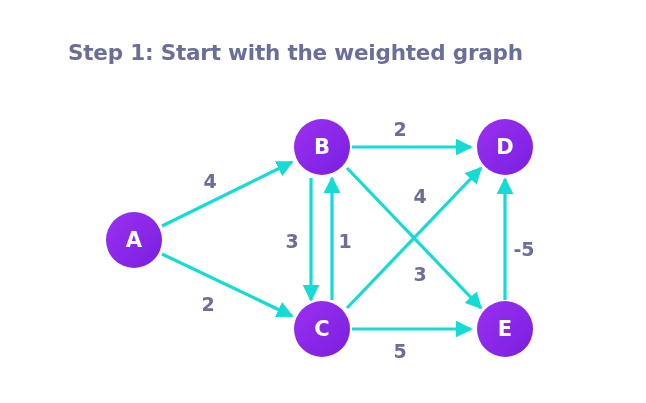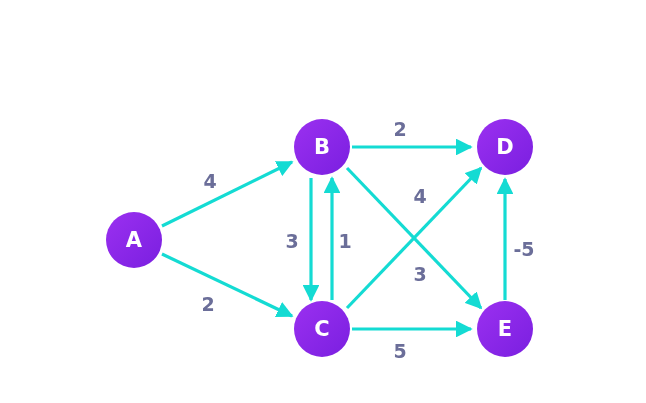--- a/index.html
+++ b/index.html
@@ -43,20 +43,21 @@
     font-size: 19px;
     font-weight: 700;
     fill: #6B6E99;
   }
 </style>
 </head>
 <body>
 
 <div id="page">
 
+  <div id="title">Step 1: Start with the weighted graph</div>
 
   <svg id="graph-canvas" viewBox="0 0 646 403" xmlns="http://www.w3.org/2000/svg">
     <defs>
       <linearGradient id="nodeGrad" x1="0%" y1="0%" x2="100%" y2="100%">
         <stop offset="0%" stop-color="#9B30F0"></stop>
         <stop offset="100%" stop-color="#7A1FE0"></stop>
       </linearGradient>
       <marker id="arrow" viewBox="0 0 10 10" refX="9" refY="5" markerWidth="5.2" markerHeight="5.2" orient="auto-start-reverse">
         <path d="M 0 0 L 10 5 L 0 10 z" fill="#14DBD3"></path>
       </marker>

